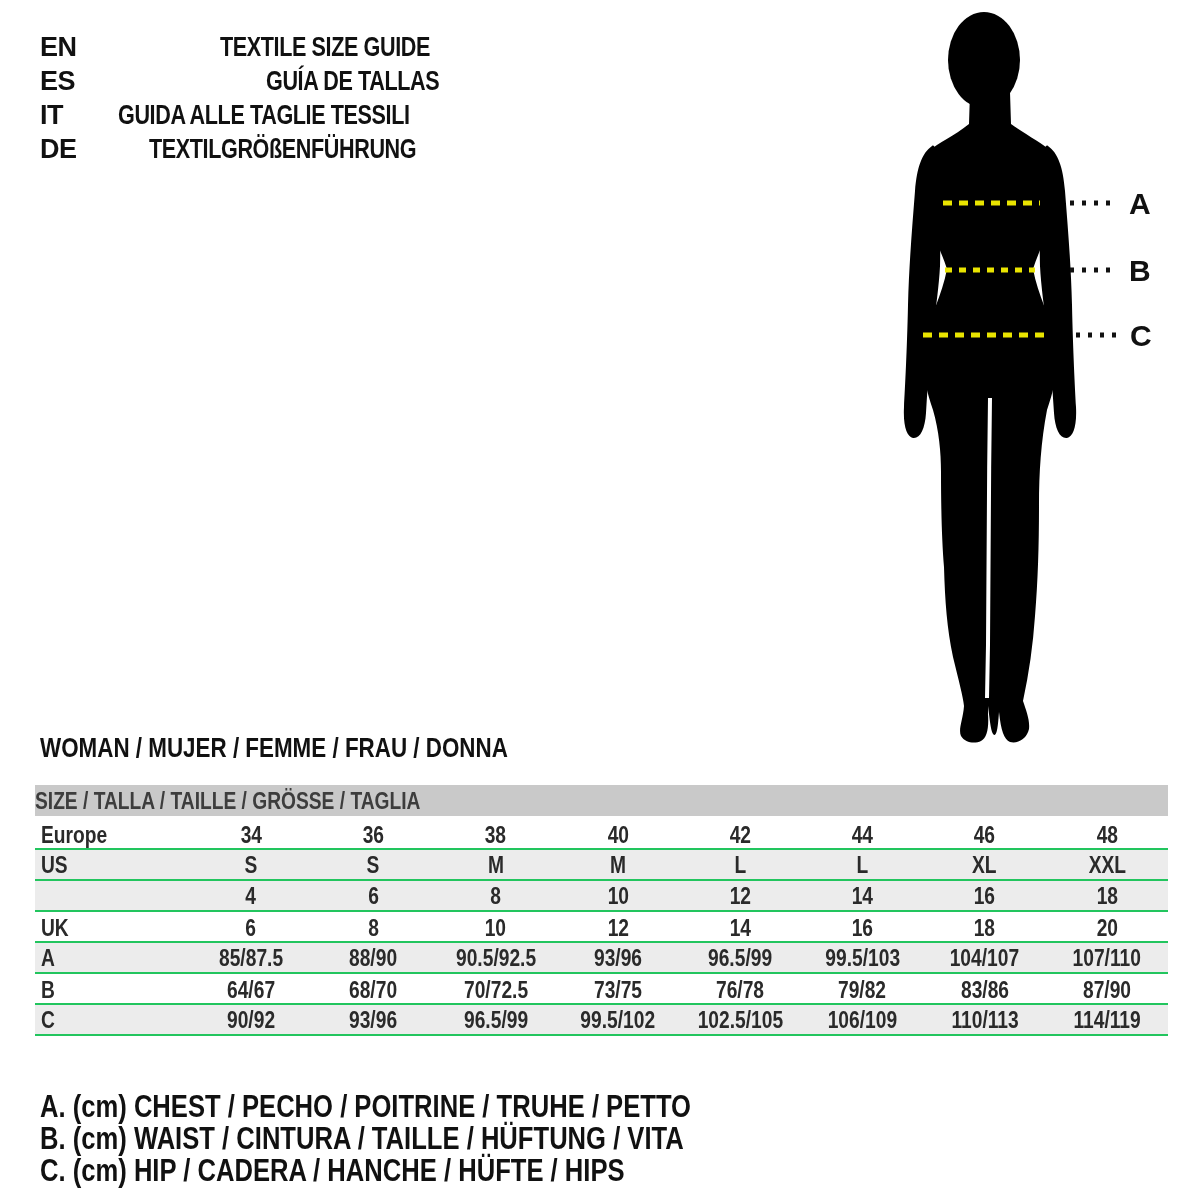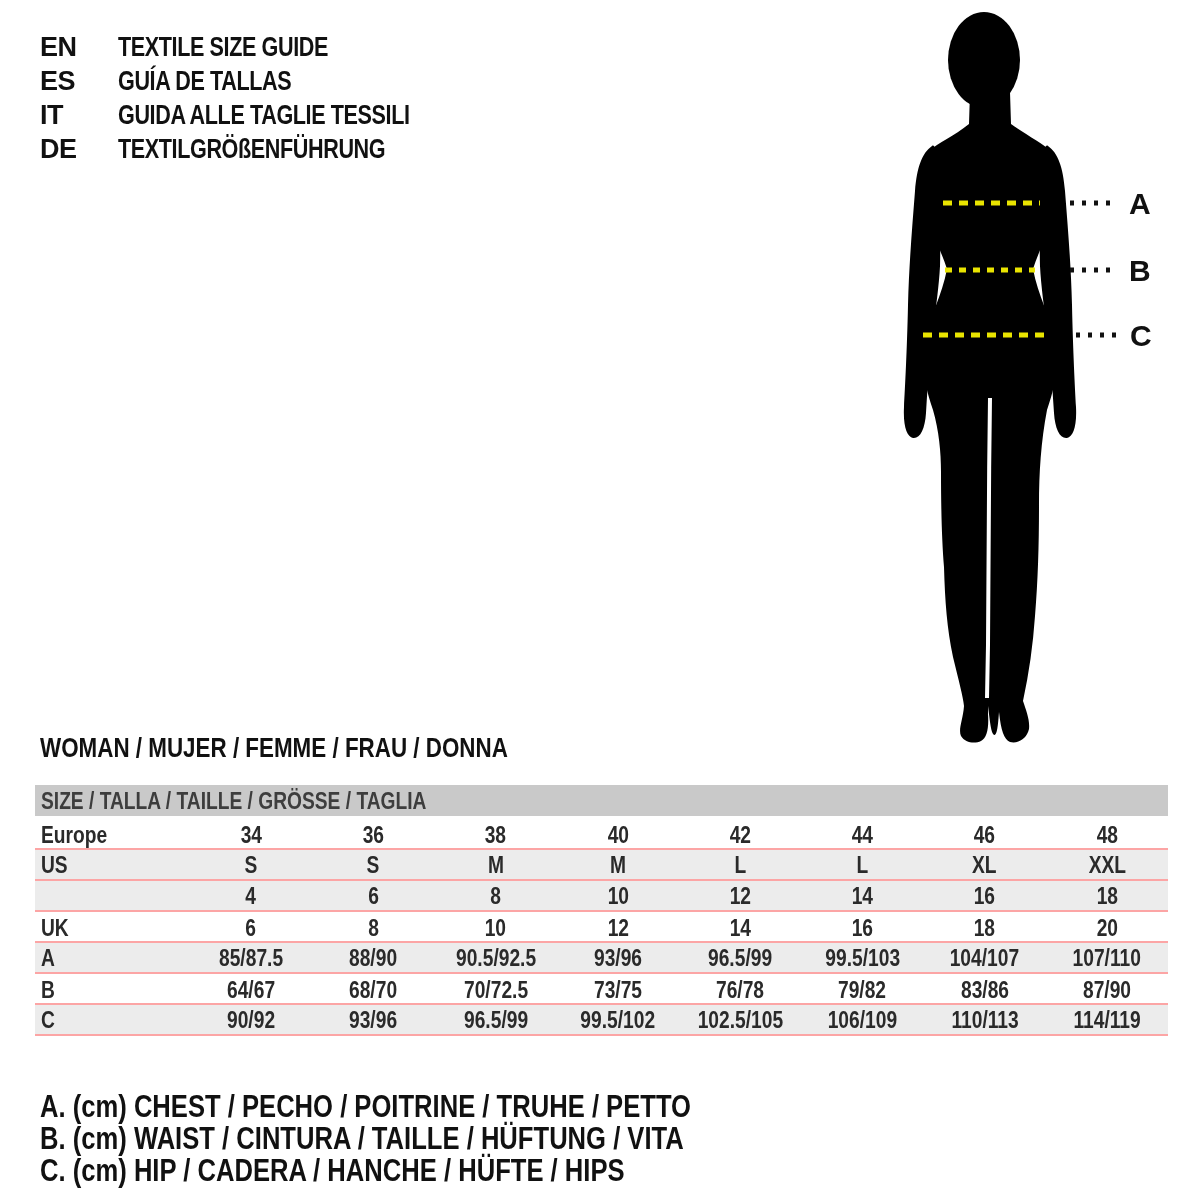--- a/index.html
+++ b/index.html
@@ -5,33 +5,33 @@
   * { margin:0; padding:0; box-sizing:border-box; }
   html,body { background:#ffffff; }
   body { font-family:"Liberation Sans","DejaVu Sans",sans-serif; color:#111; }
   #canvas { position:relative; width:1200px; height:1200px; background:#fff; overflow:hidden; }
 
   .cond { display:inline-block; transform:scaleX(0.8); transform-origin:0 50%; white-space:nowrap; }
   .condc { display:inline-block; transform:scaleX(0.8); transform-origin:50% 50%; white-space:nowrap; }
 
   
   .langs { position:absolute; left:40px; top:30px; }
-  .lang-row { display:flex; height:34px; line-height:34px; font-size:27px; font-weight:700; letter-spacing:-0.5px; }
+  .lang-row { display:flex; height:34px; line-height:34px; font-size:27px; font-weight:700; letter-spacing:-0.5px;justify-content:space-between; }
   .lang-code { width:78px; flex:0 0 78px; }
 
   
   .figure-wrap { position:absolute; left:880px; top:0; width:320px; height:750px; }
 
   
   .section-title { position:absolute; left:40px; top:734px; height:28px; line-height:28px; font-size:28px; font-weight:700; }
 
   
   .size-table { position:absolute; left:35px; top:785px; width:1133px; }
-  .thead { height:31px; line-height:31px; background:#c9c9c9; color:#3d3d3d; font-size:24px; font-weight:700; padding-left:6px; margin-bottom:3px; }
-  .tr { display:flex; height:31px; line-height:31px; border-bottom:2px solid #fca5a5; font-size:24px; font-weight:700; color:#2a2a2a; }
+  .thead { height:31px; line-height:31px; background:#c9c9c9; color:#3d3d3d; font-size:24px; font-weight:700; padding-left:0; margin-bottom:3px; }
+  .tr { display:flex; height:31px; line-height:31px; border-bottom:2px solid #22c55e; font-size:24px; font-weight:700; color:#2a2a2a; }
   .tr.stripe { background:#ececec;align-items:center; }
   .tl { flex:0 0 155px; padding-left:6px; text-align:left; }
   .td { flex:1 1 0; text-align:center; }
 
   
   .legend { position:absolute; left:40px; top:1090px; }
   .legend-row { height:32px; line-height:32px; font-size:32px; font-weight:700; }
 </style>
 </head>
 <body>

